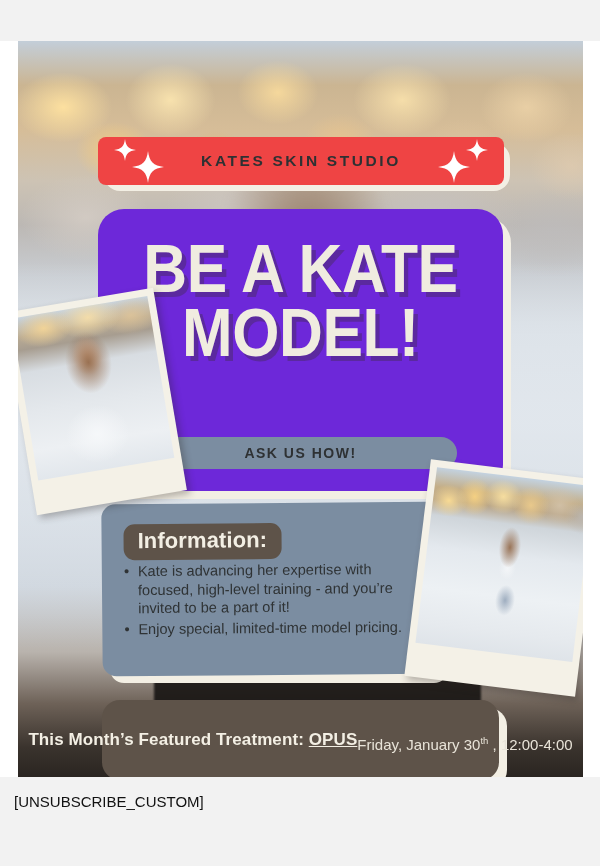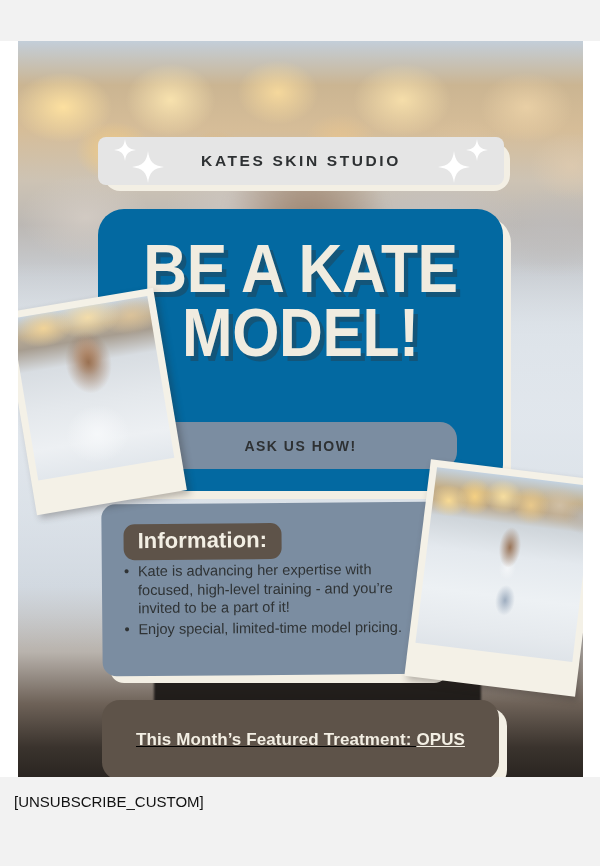--- a/index.html
+++ b/index.html
@@ -123,21 +123,21 @@
     border-radius: 16px;
     background: #f3efe4;
   }
   .header-banner {
     position: absolute;
     left: 80px;
     top: 96px;
     width: 406px;
     height: 48px;
     border-radius: 8px;
-    background: #e5e5e5;
+    background: #ef4444;
     display: flex;
     align-items: center;
     justify-content: center;
   }
   .header-banner-title {
     font-family: "Liberation Sans", sans-serif;
     font-size: 15.5px;
     font-weight: 700;
     letter-spacing: 2.6px;
     color: #2e3133;
@@ -165,21 +165,21 @@
     border-radius: 26px;
     background: #f3efe4;
   }
   .hero-card {
     position: absolute;
     left: 80px;
     top: 168px;
     width: 405px;
     height: 282px;
     border-radius: 26px;
-    background: #0369a1;
+    background: #6d28d9;
     overflow: hidden;
   }
   .hero-title {
     position: absolute;
     left: 0; right: 0;
     top: 28px;
     text-align: center;
     font-family: "Liberation Sans Narrow", "Liberation Sans", sans-serif;
     font-weight: 700;
     font-size: 69px;
@@ -189,21 +189,21 @@
     text-shadow: 5px 5px 0 rgba(52,44,38,.32);
     transform: scaleX(.88);
   }
   .hero-title .l2 { display: block; }
   .cta-btn {
     position: absolute;
     left: 50%;
     transform: translateX(-50%);
     bottom: 22px;
     width: 312px;
-    height: 47px;
+    height: 32px;
     border-radius: 17px;
     background: #7b8da1;
     display: flex;
     align-items: center;
     justify-content: center;
     cursor: pointer;
   }
   .cta-btn span {
     font-size: 14px;
     font-weight: 700;
@@ -285,21 +285,20 @@
     left: 84px;
     top: 659px;
     width: 397px;
     height: 80px;
     border-radius: 18px;
     background: #5e5349;
     display: flex;
     flex-direction: row;
     align-items: center;
     justify-content: center;
-    text-decoration: underline;
   }
   .feat-line1 {
     font-size: 17px;
     font-weight: 700;
     color: #f3efe4;
     letter-spacing: .1px;
     white-space: nowrap;
   }
   .feat-line1 .opus { text-decoration: underline; }
   .feat-line2 {
@@ -444,20 +443,23 @@
       </div>
       <div class="polaroid polaroid-right">
         <div class="photo"></div>
       </div>
 
       <div class="feat-shadow"></div>
       <div class="feat-card">
         <div class="feat-line1">
           <span>This Month’s Featured Treatment: </span><span class="opus">OPUS</span>
         </div>
+        <div class="feat-line2">
+          <span>Friday, January 30</span><sup>th</sup><span> , 12:00-4:00</span>
+        </div>
       </div>
 
     </div>
   </div>
 
   <div class="unsub">[UNSUBSCRIBE_CUSTOM]</div>
 
 </div>
 
 </body></html>

